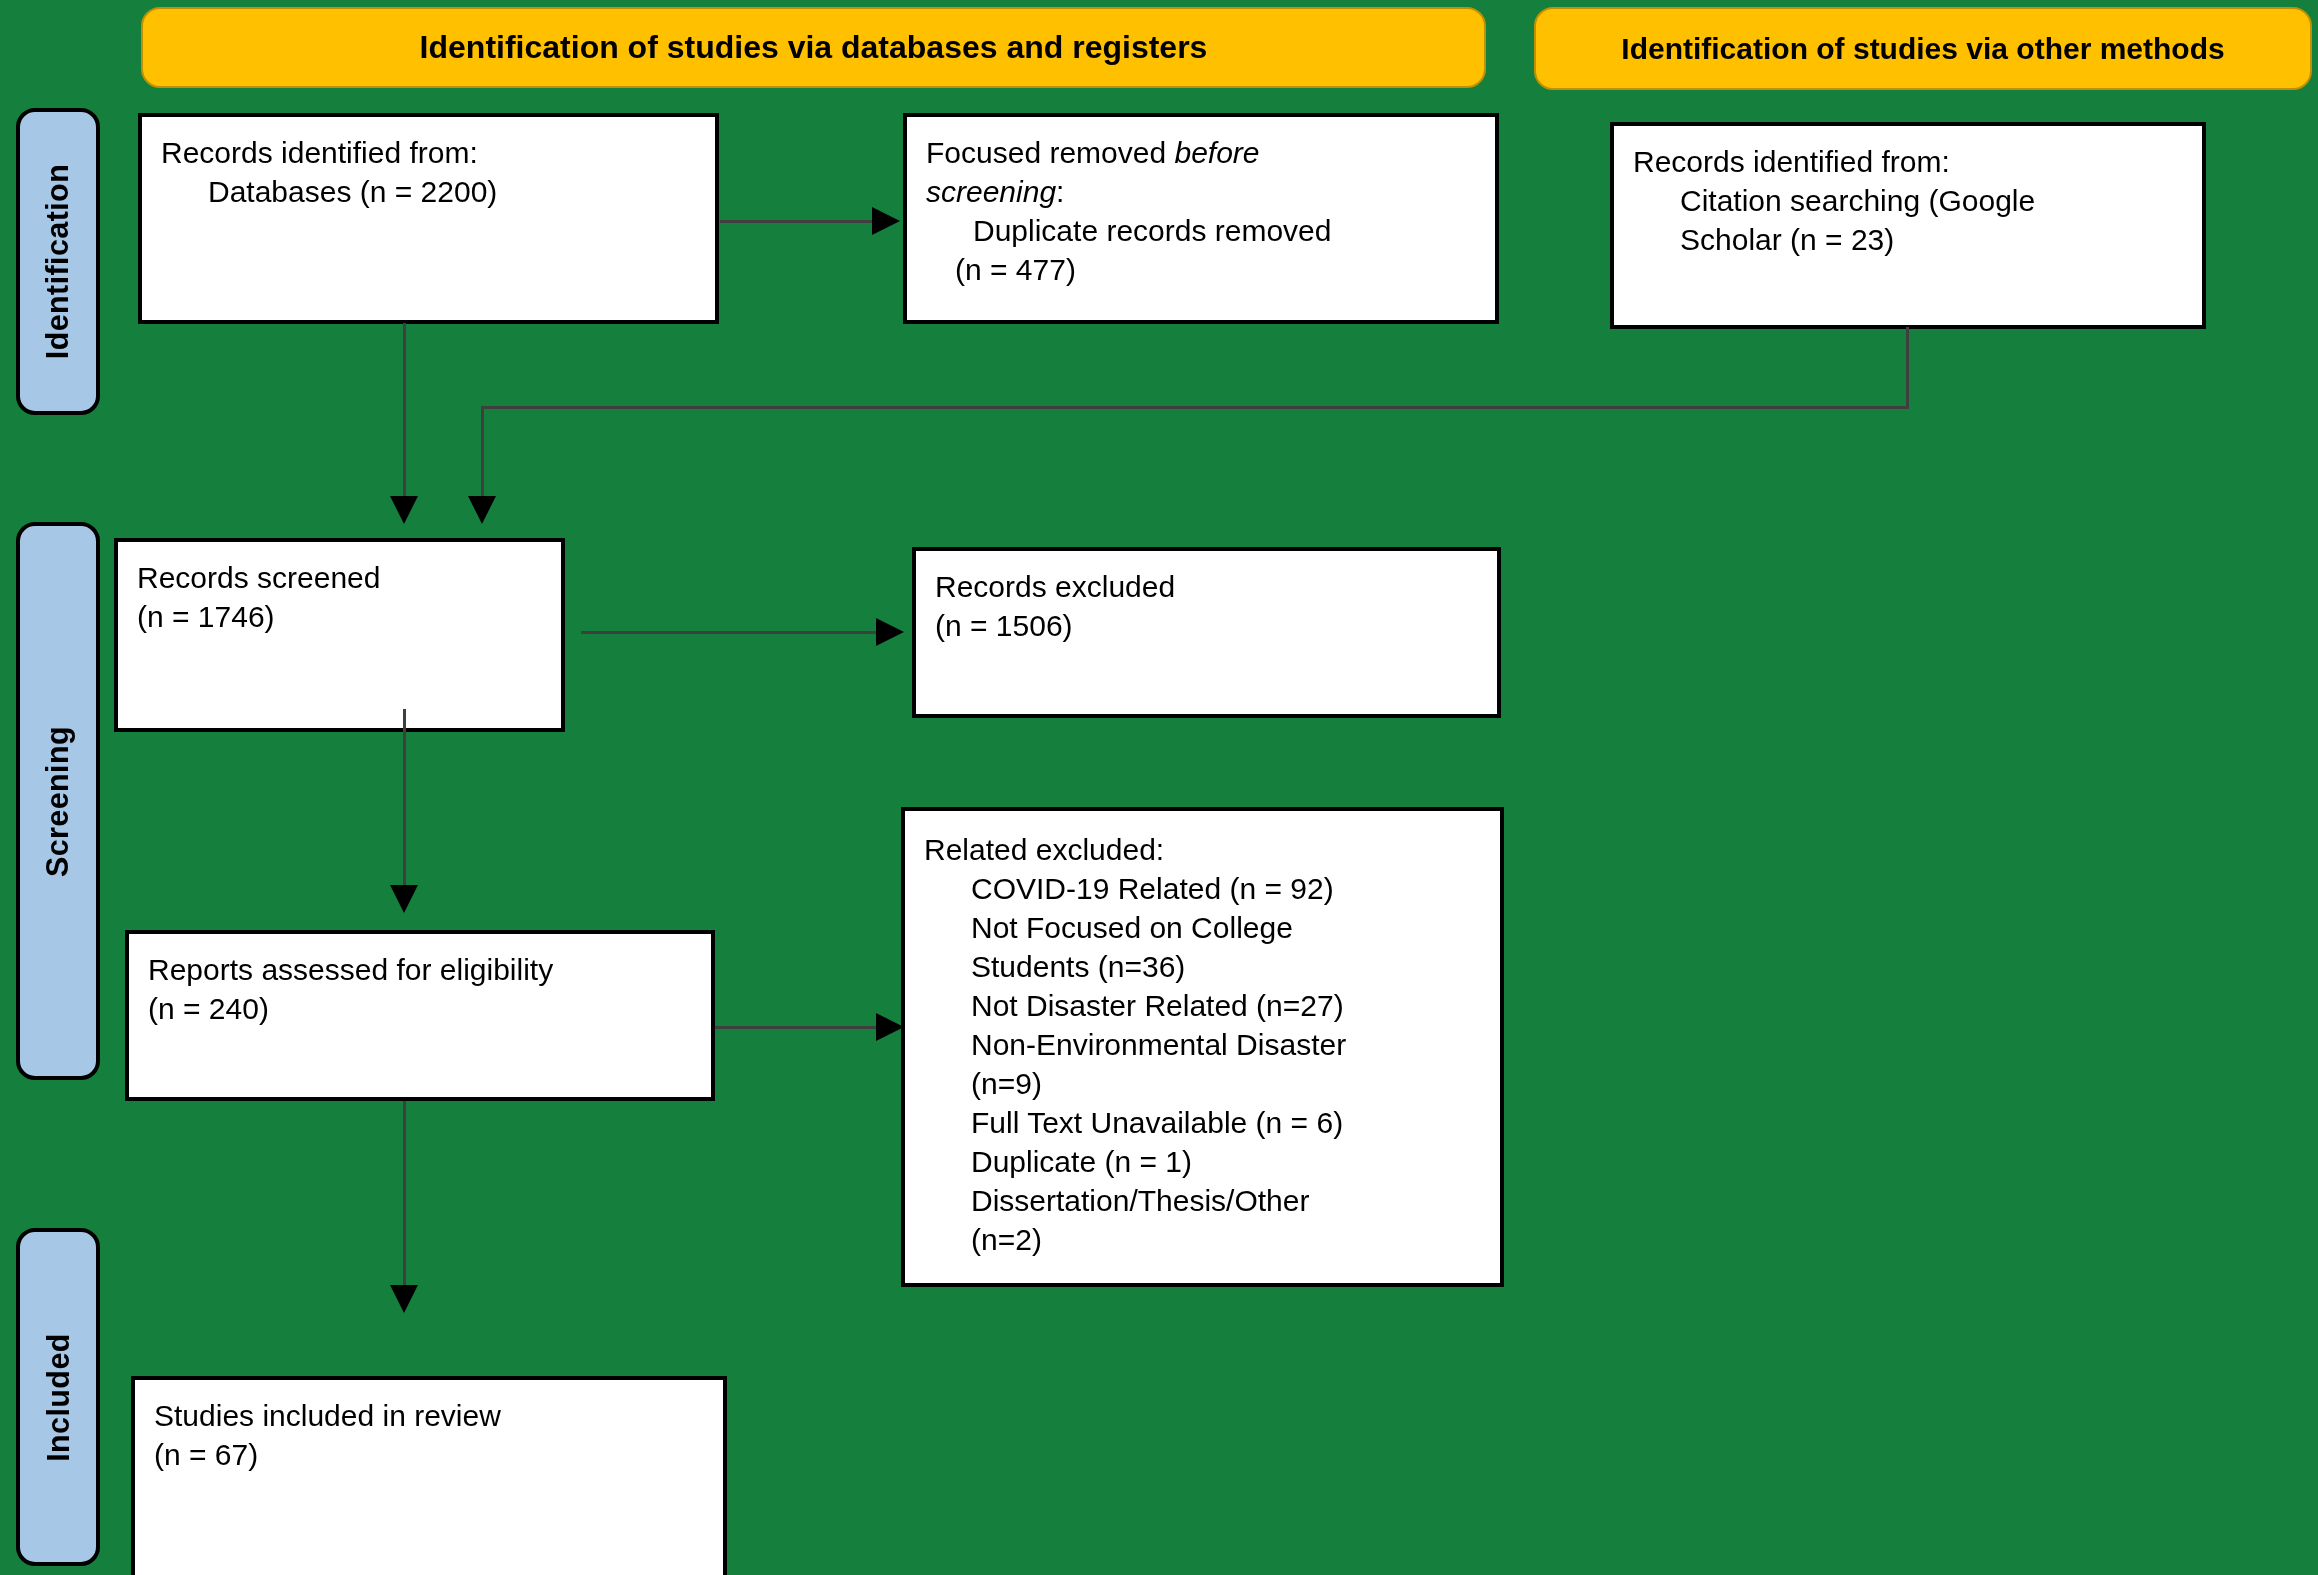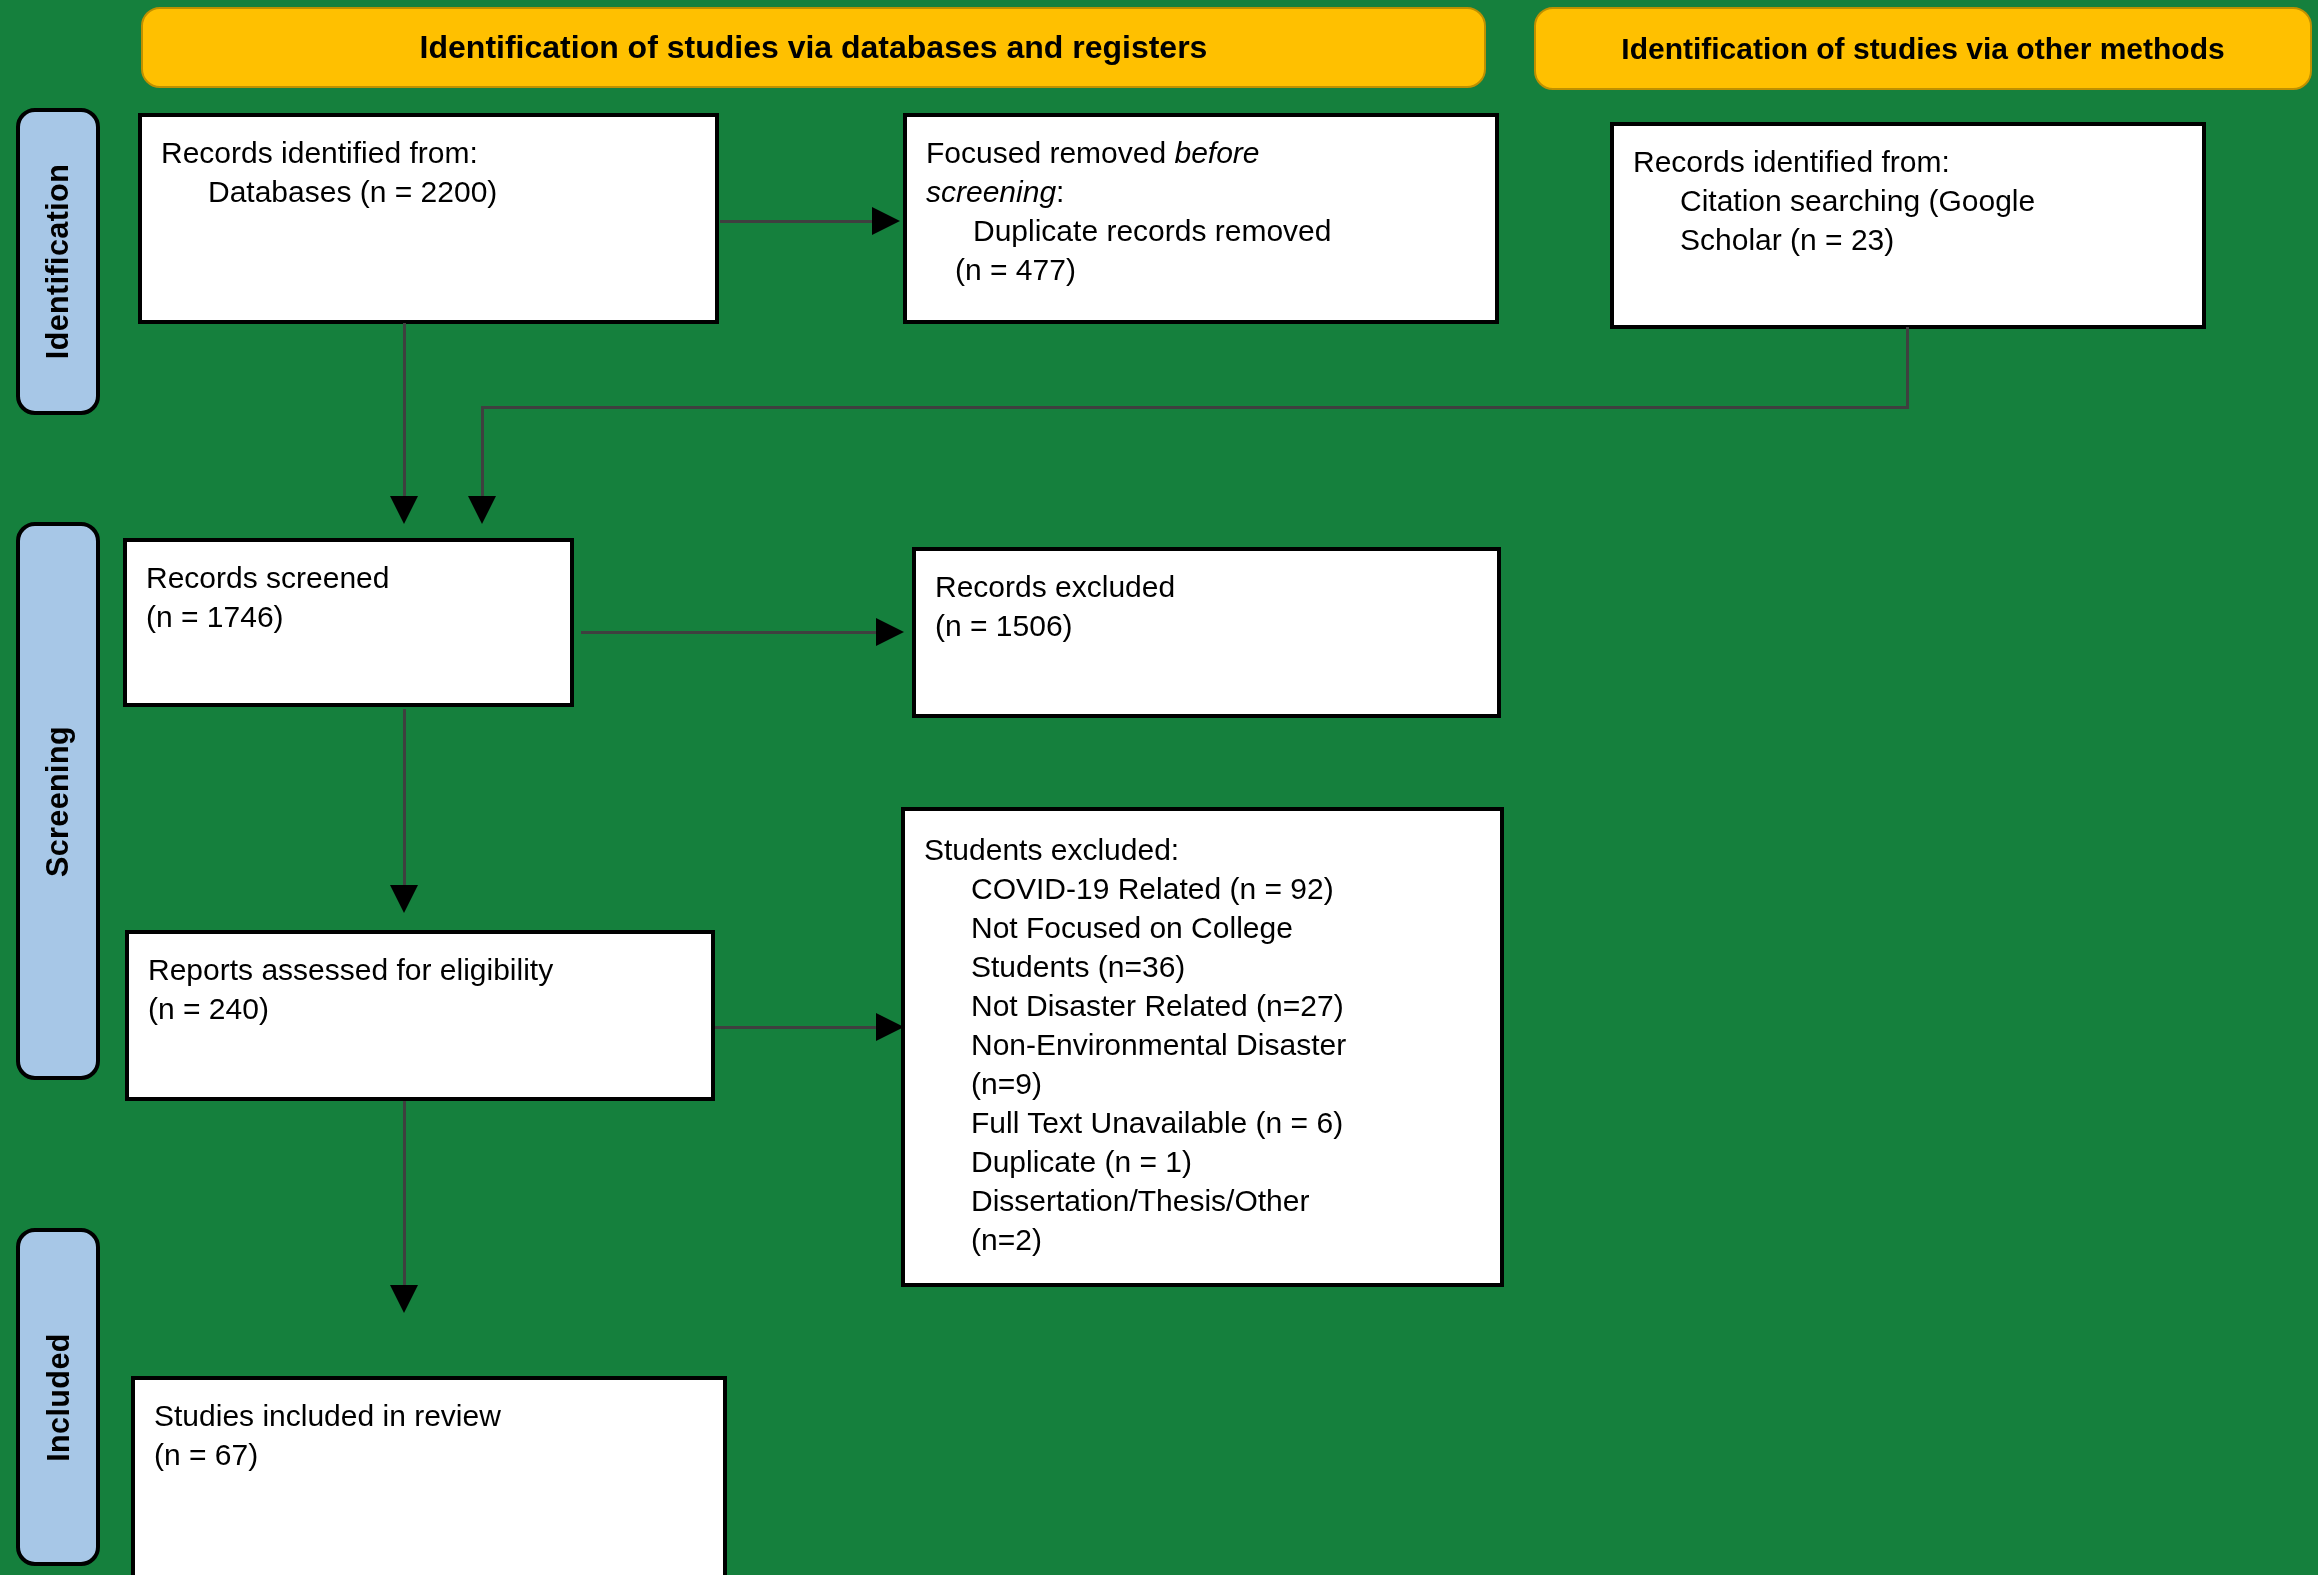--- a/index.html
+++ b/index.html
@@ -125,21 +125,21 @@
 
   <div class="node" style="left:1610px; top:122px; width:596px; height:207px;">
     <div class="ln">Records identified from:</div>
     <div class="ln ind">Citation searching (Google</div>
     <div class="ln ind">Scholar (n = 23)</div>
   </div>
 
   <div class="seg h" style="left:720px; top:220px; width:156px;"></div>
   <div class="arrowhead right" style="left:872px; top:207px;"></div>
 
-  <div class="node" style="left:123px; top:538px; width:451px; height:169px;">
+  <div class="node" style="left:114px; top:538px; width:451px; height:194px;">
     <div class="ln">Records screened</div>
     <div class="ln">(n = 1746)</div>
   </div>
 
   <div class="node" style="left:912px; top:547px; width:589px; height:171px;">
     <div class="ln">Records excluded</div>
     <div class="ln">(n = 1506)</div>
   </div>
 
   <div class="seg h" style="left:581px; top:631px; width:298px;"></div>
@@ -152,21 +152,21 @@
   <div class="seg h" style="left:481px; top:406px; width:1428px;"></div>
   <div class="seg v" style="left:481px; top:406px; width:2.9px; height:92px;"></div>
   <div class="arrowhead down" style="left:468px; top:496px;"></div>
 
   <div class="node" style="left:125px; top:930px; width:590px; height:171px;">
     <div class="ln">Reports assessed for eligibility</div>
     <div class="ln">(n = 240)</div>
   </div>
 
   <div class="node" style="left:901px; top:807px; width:603px; height:480px; padding-top:19px;">
-    <div class="ln">Students excluded:</div>
+    <div class="ln">Related excluded:</div>
     <div class="ln ind">COVID-19 Related (n = 92)</div>
     <div class="ln ind">Not Focused on College</div>
     <div class="ln ind">Students (n=36)</div>
     <div class="ln ind">Not Disaster Related (n=27)</div>
     <div class="ln ind">Non-Environmental Disaster</div>
     <div class="ln ind">(n=9)</div>
     <div class="ln ind">Full Text Unavailable (n = 6)</div>
     <div class="ln ind">Duplicate (n = 1)</div>
     <div class="ln ind">Dissertation/Thesis/Other</div>
     <div class="ln ind">(n=2)</div>

